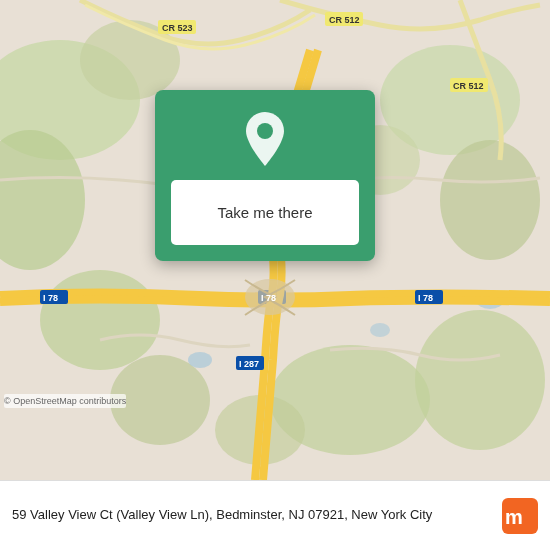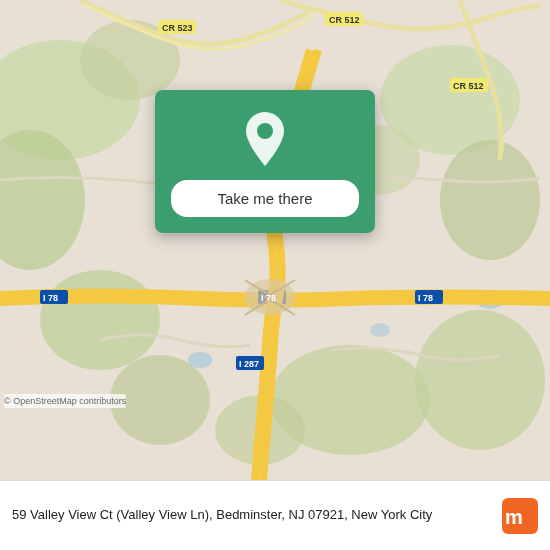--- a/index.html
+++ b/index.html
@@ -43,22 +43,22 @@
     #pin-icon {
       width: 48px;
       height: 58px;
       margin-bottom: 12px;
     }
 
     #take-me-there-btn {
       background-color: white;
       color: #333;
       border: none;
-      border-radius: 16px;
-      padding: 10px 24px;
+      border-radius: 5px;
+      padding: 24px 24px;
       font-size: 15px;
       font-weight: 500;
       cursor: pointer;
       width: 100%;
       text-align: center;
     }
 
     #bottom-bar {
       width: 550px;
       height: 70px;

